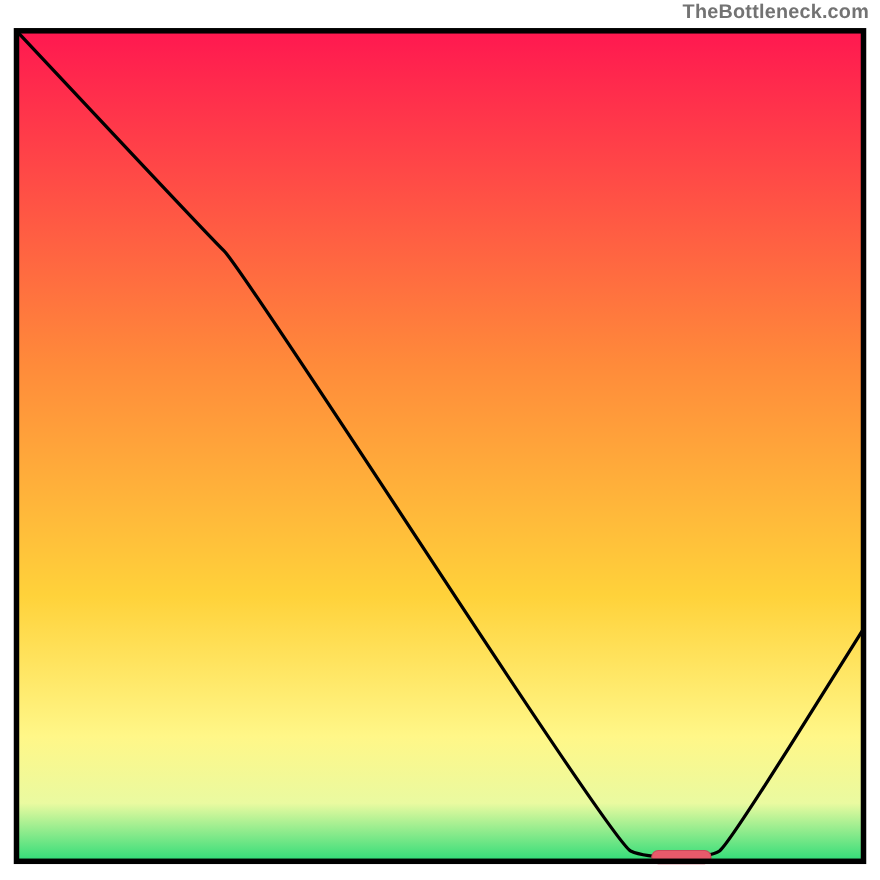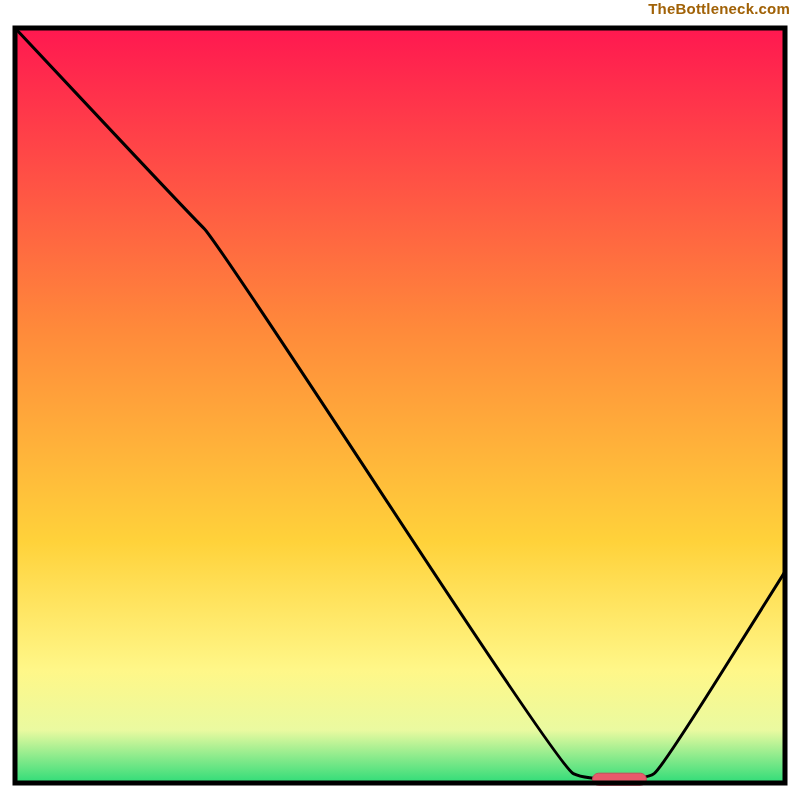--- a/index.html
+++ b/index.html
@@ -13,23 +13,23 @@
   .stage {
     position: relative;
     width: 800px;
     height: 800px;
     overflow: hidden;
   }
   .watermark {
     position: absolute;
     top: 0px;
     right: 10px;
-    font-size: 15px;
+    font-size: 18px;
     font-weight: 600;
-    color: #a16207;
+    color: #737373;
     letter-spacing: 0.2px;
     z-index: 50;
   }
   svg.chart {
     position: absolute;
     left: 0;
     top: 0;
   }
 </style>
 </head>

